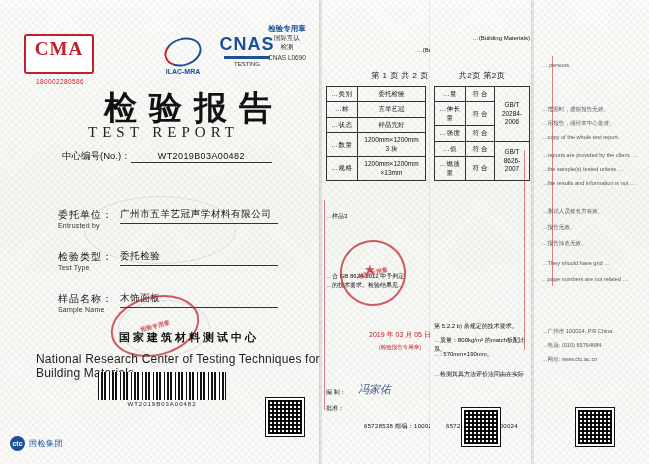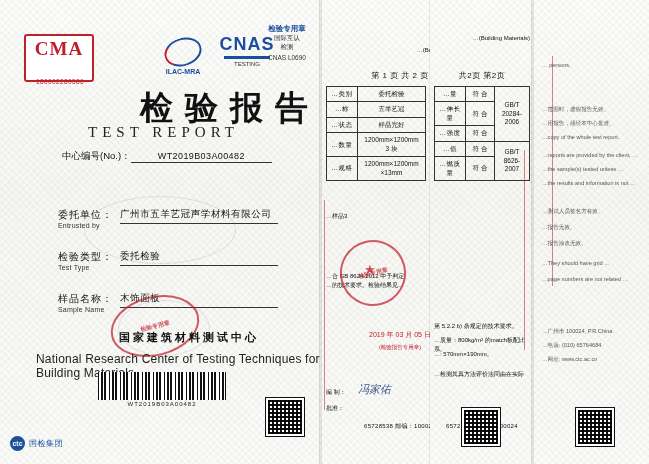--- a/index.html
+++ b/index.html
@@ -17,37 +17,37 @@
     overflow:hidden;
   }
   .p1{left:0;width:322px;}
   .p2{left:322px;width:108px;background-color:#fafaf8;padding-left:48px;}
   .p3{left:430px;width:104px;}
   .p4{left:534px;width:115px;}
   .edge{position:absolute;top:0;bottom:0;width:3px;background:linear-gradient(90deg,rgba(0,0,0,.16),rgba(0,0,0,0));}
 
   
   .logos{position:absolute;top:18px;left:0;width:322px;height:62px;}
-  .cma{position:absolute;left:24px;top:16px;width:70px;height:48px;}
+  .cma{position:absolute;left:24px;top:16px;width:70px;height:40px;}
   .cma .box{position:absolute;inset:0;border:2px solid #c0202a;border-radius:3px;background:#fff;}
   .cma .txt{position:absolute;left:0;top:4px;width:70px;text-align:center;color:#c0202a;
     font-family:"Liberation Serif",serif;font-weight:bold;font-size:19px;letter-spacing:1px;}
   .ilac{position:absolute;left:152px;top:20px;width:62px;height:34px;text-align:center;}
   .ilac .ring{width:34px;height:24px;margin:0 auto;border-radius:50%;border:2px solid #1b4f9c;
      border-left-color:#c0202a;border-top-color:#1b4f9c;transform:rotate(-18deg);}
   .ilac .lbl{font-size:7px;color:#1b4f9c;font-weight:bold;margin-top:2px;}
   .cnas{position:absolute;left:218px;top:16px;width:58px;text-align:center;}
   .cnas .mark{font-family:Liberation Sans, sans-serif;font-size:18px;font-weight:bold;color:#1b4f9c;letter-spacing:1px;text-align:center;}
   .cnas .sub{font-size:6px;color:#333;margin-top:1px;}
   .cnasbar{height:3px;background:#1b4f9c;margin:1px 6px 2px;}
   .cert{position:absolute;left:258px;top:6px;width:58px;text-align:center;font-size:6.5px;color:#333;line-height:1.35;}
   .cert .big{font-size:7.5px;color:#1b4f9c;font-weight:bold;}
 
   .title-cn{position:absolute;top:86px;left:0;width:376px;text-align:center;
-    font-family:"Liberation Serif",serif;font-size:33px;font-weight:bold;letter-spacing:12px;color:#111;text-indent:12px;margin-left:36px;}
+    font-family:"Liberation Serif",serif;font-size:33px;font-weight:bold;letter-spacing:12px;color:#111;text-indent:12px;}
   .title-en{position:absolute;top:124px;left:0;width:322px;text-align:center;
     font-family:"Liberation Serif",serif;font-size:15px;letter-spacing:5px;color:#222;text-indent:5px;}
 
   .codeline{position:absolute;top:150px;left:62px;width:210px;font-size:9.5px;color:#111;display:flex;align-items:flex-end;}
   .codeline .lab{white-space:nowrap;}
   .codeline .val{flex:1;border-bottom:1px solid #333;text-align:center;padding-bottom:1px;font-size:9px;letter-spacing:.4px;}
 
   .fields{position:absolute;top:206px;left:58px;width:220px;}
   .frow{position:relative;height:42px;}
   .frow .lab-cn{position:absolute;left:0;top:2px;font-size:10px;color:#111;letter-spacing:1px;white-space:nowrap;}

